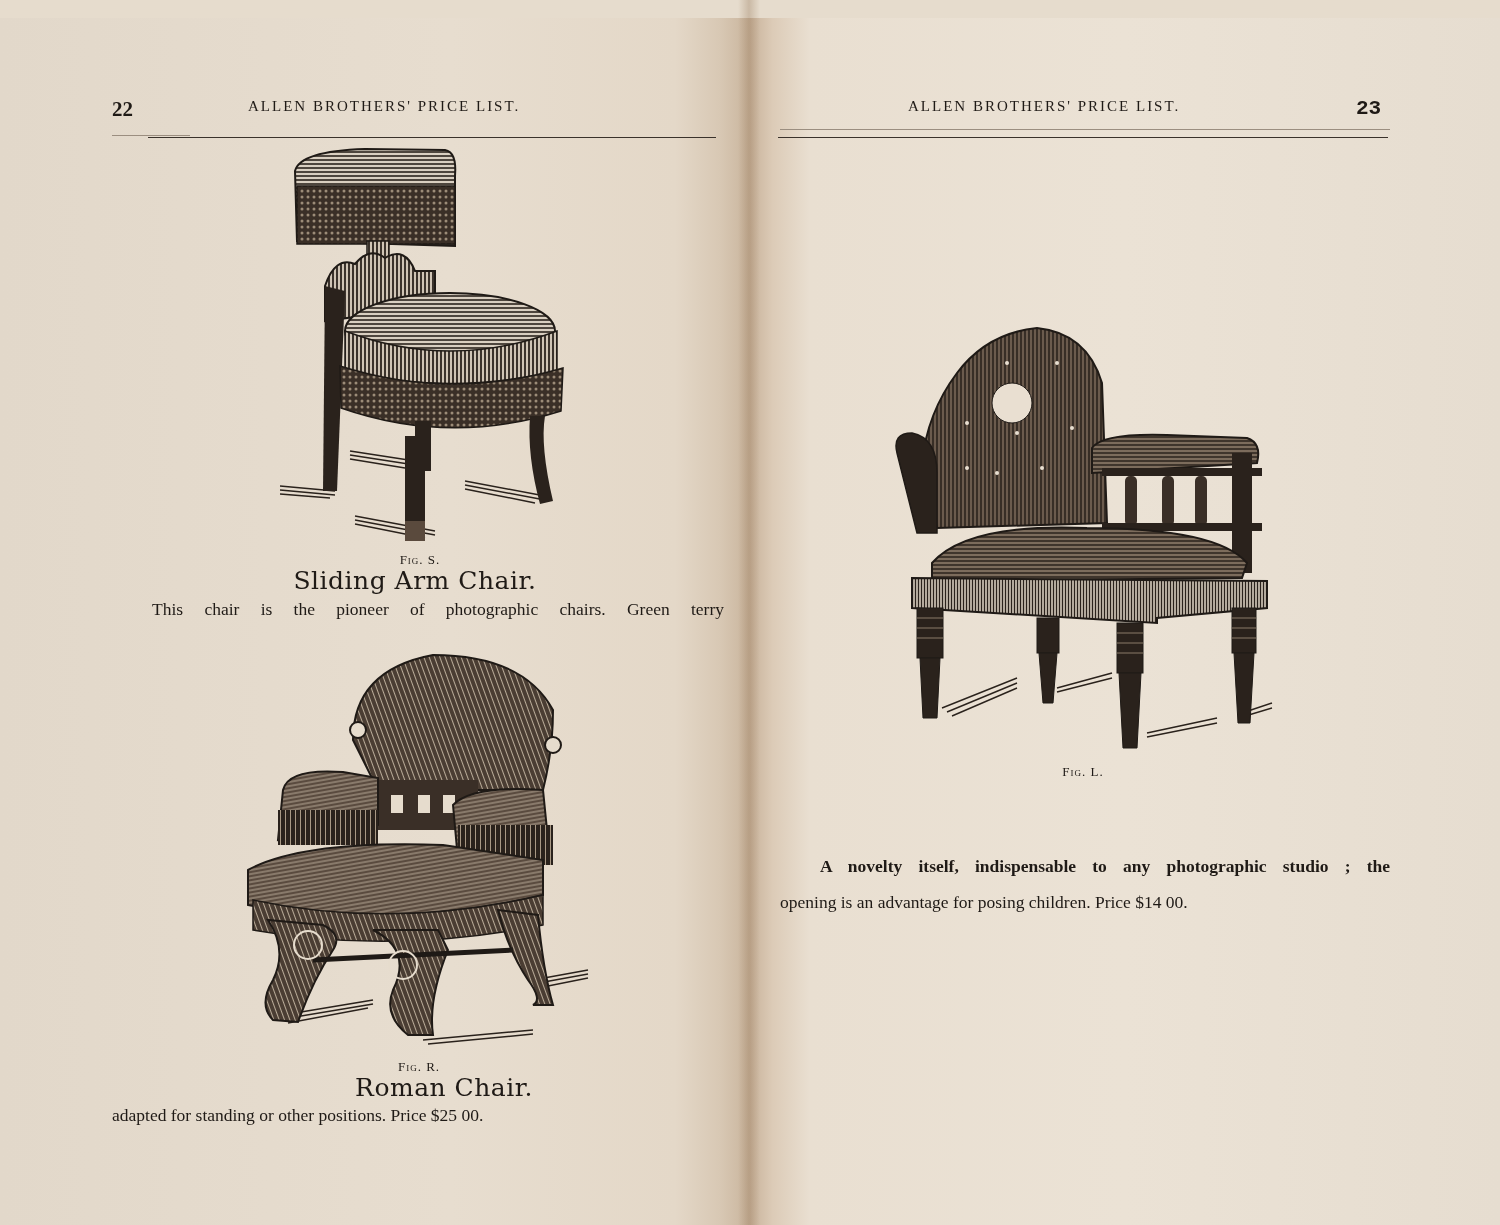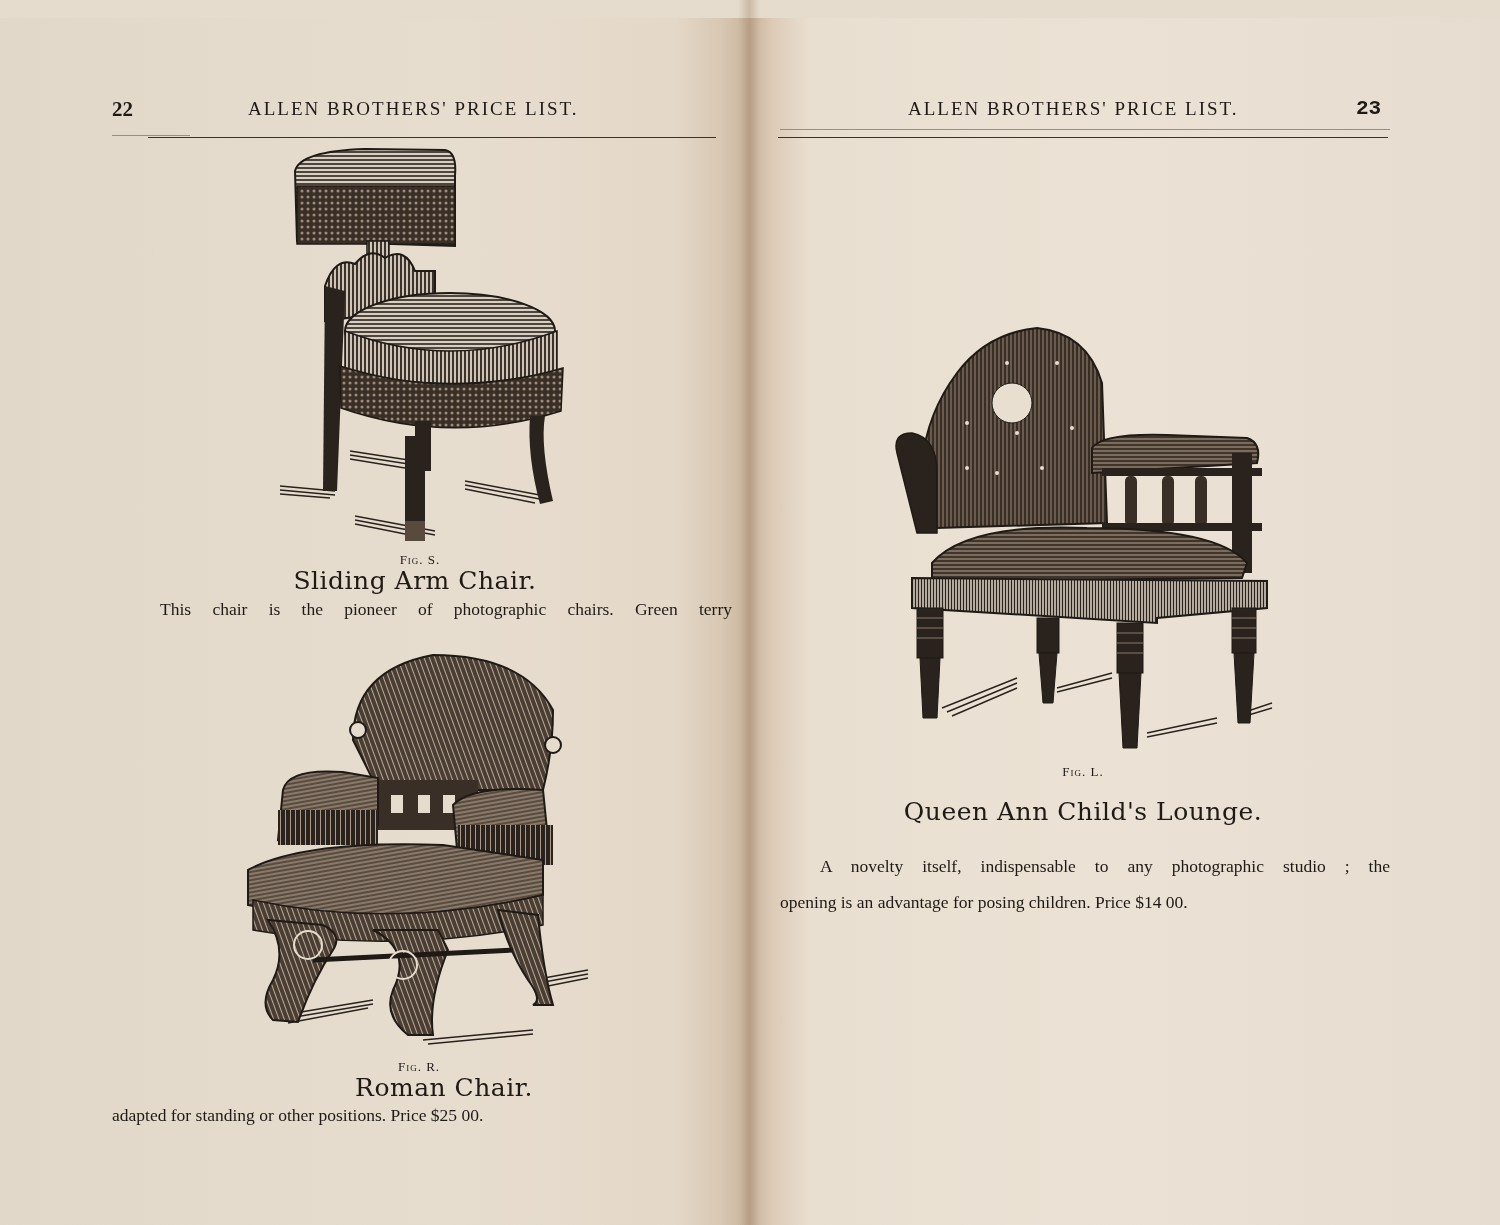--- a/index.html
+++ b/index.html
@@ -18,21 +18,21 @@
   }
   .page-right {
     left: 750px; width: 750px;
     background: linear-gradient(to right, #c8b29a 0%, #dccbb7 3%, #e9dfd1 8%, #ebe2d5 50%, #e6ddd0 100%);
   }
   .spine {
     position: absolute; left: 738px; width: 22px; top: 0; height: 1225px;
     background: linear-gradient(to right, rgba(150,120,90,0) 0%, rgba(150,120,90,0.35) 50%, rgba(150,120,90,0) 100%);
   }
   .running-head {
-    position: absolute; top: 80px; font-size: 19px; letter-spacing: 2px;
+    position: absolute; top: 80px; font-size: 15px; letter-spacing: 2px;
     font-family: "Liberation Serif", "DejaVu Serif", serif;
   }
   .page-num {
     position: absolute; top: 79px; font-size: 21px; font-weight: bold;
     font-family: "Liberation Serif", serif;
   }
   .rule { position: absolute; height: 1px; background: #3a322b; }
   .rule.faint { background: #9b8e80; height: 1px; }
   .fig-label {
     position: absolute; font-size: 13px; letter-spacing: 1px; font-variant: small-caps;
@@ -109,21 +109,21 @@
 
         <rect x="130" y="290" width="20" height="105" fill="#2a221c"></rect>
         <rect x="130" y="375" width="20" height="20" fill="#5a4a3d"></rect>
         <path d="M255 270 L270 270 Q265 300 278 355 L265 358 Q252 310 255 270 Z" fill="#2a221c"></path>
         <rect x="140" y="275" width="16" height="50" fill="#2a221c"></rect>
       </svg>
     </div>
 
     <div class="fig-label" style="left:0; width:840px; top:534px;">Fig. S.</div>
     <div class="item-title" style="left:0; width:830px; top:548px;">Sliding Arm Chair.</div>
-    <div class="desc" style="left:112px; top:581px; width:612px;margin-left:8px;">
+    <div class="desc" style="left:112px; top:581px; width:612px;">
       <p class="indent" style="text-align:justify; text-align-last:justify;">This chair is the pioneer of photographic chairs.   Green terry</p>
     </div>
 
     <div class="illustration" style="left:243px; top:632px; width:350px; height:405px;">
       <svg width="350" height="405" viewBox="0 0 350 405">
         <defs>
           <pattern id="hatchD" width="5" height="5" patternUnits="userSpaceOnUse" patternTransform="rotate(70)">
             <rect width="5" height="5" fill="#4a3d33"></rect>
             <line x1="0" y1="2.5" x2="5" y2="2.5" stroke="#b9ab98" stroke-width="1"></line>
           </pattern>
@@ -258,21 +258,20 @@
             <line x1="230" y1="320" x2="256" y2="320"></line>
             <line x1="230" y1="330" x2="256" y2="330"></line>
           <line x1="345" y1="295" x2="369" y2="295"></line>
             <line x1="345" y1="305" x2="369" y2="305"></line>
             <line x1="345" y1="315" x2="369" y2="315"></line>
         </g>
       </svg>
     </div>
 
     <div class="fig-label" style="left:0; width:666px; top:746px;">Fig. L.</div>
-    <div class="item-title" style="left:0; width:666px; top:779px;">Queen Ann Child's Lounge.</div>
     <div class="desc" style="left:30px; top:830px; width:610px; line-height:36px;">
-      <p class="indent" style="text-align:justify; text-align-last:justify;">A novelty itself, indispensable to any photographic studio ; the</p>
+      <p class="indent" style="text-align:justify; text-align-last:justify;font-weight:bold;">A novelty itself, indispensable to any photographic studio ; the</p>
       <p>opening is an advantage for posing children.   Price $14 00.</p>
     </div>
   </div>
 
   <div class="spine"></div>
 </div>
 
 </body></html>

